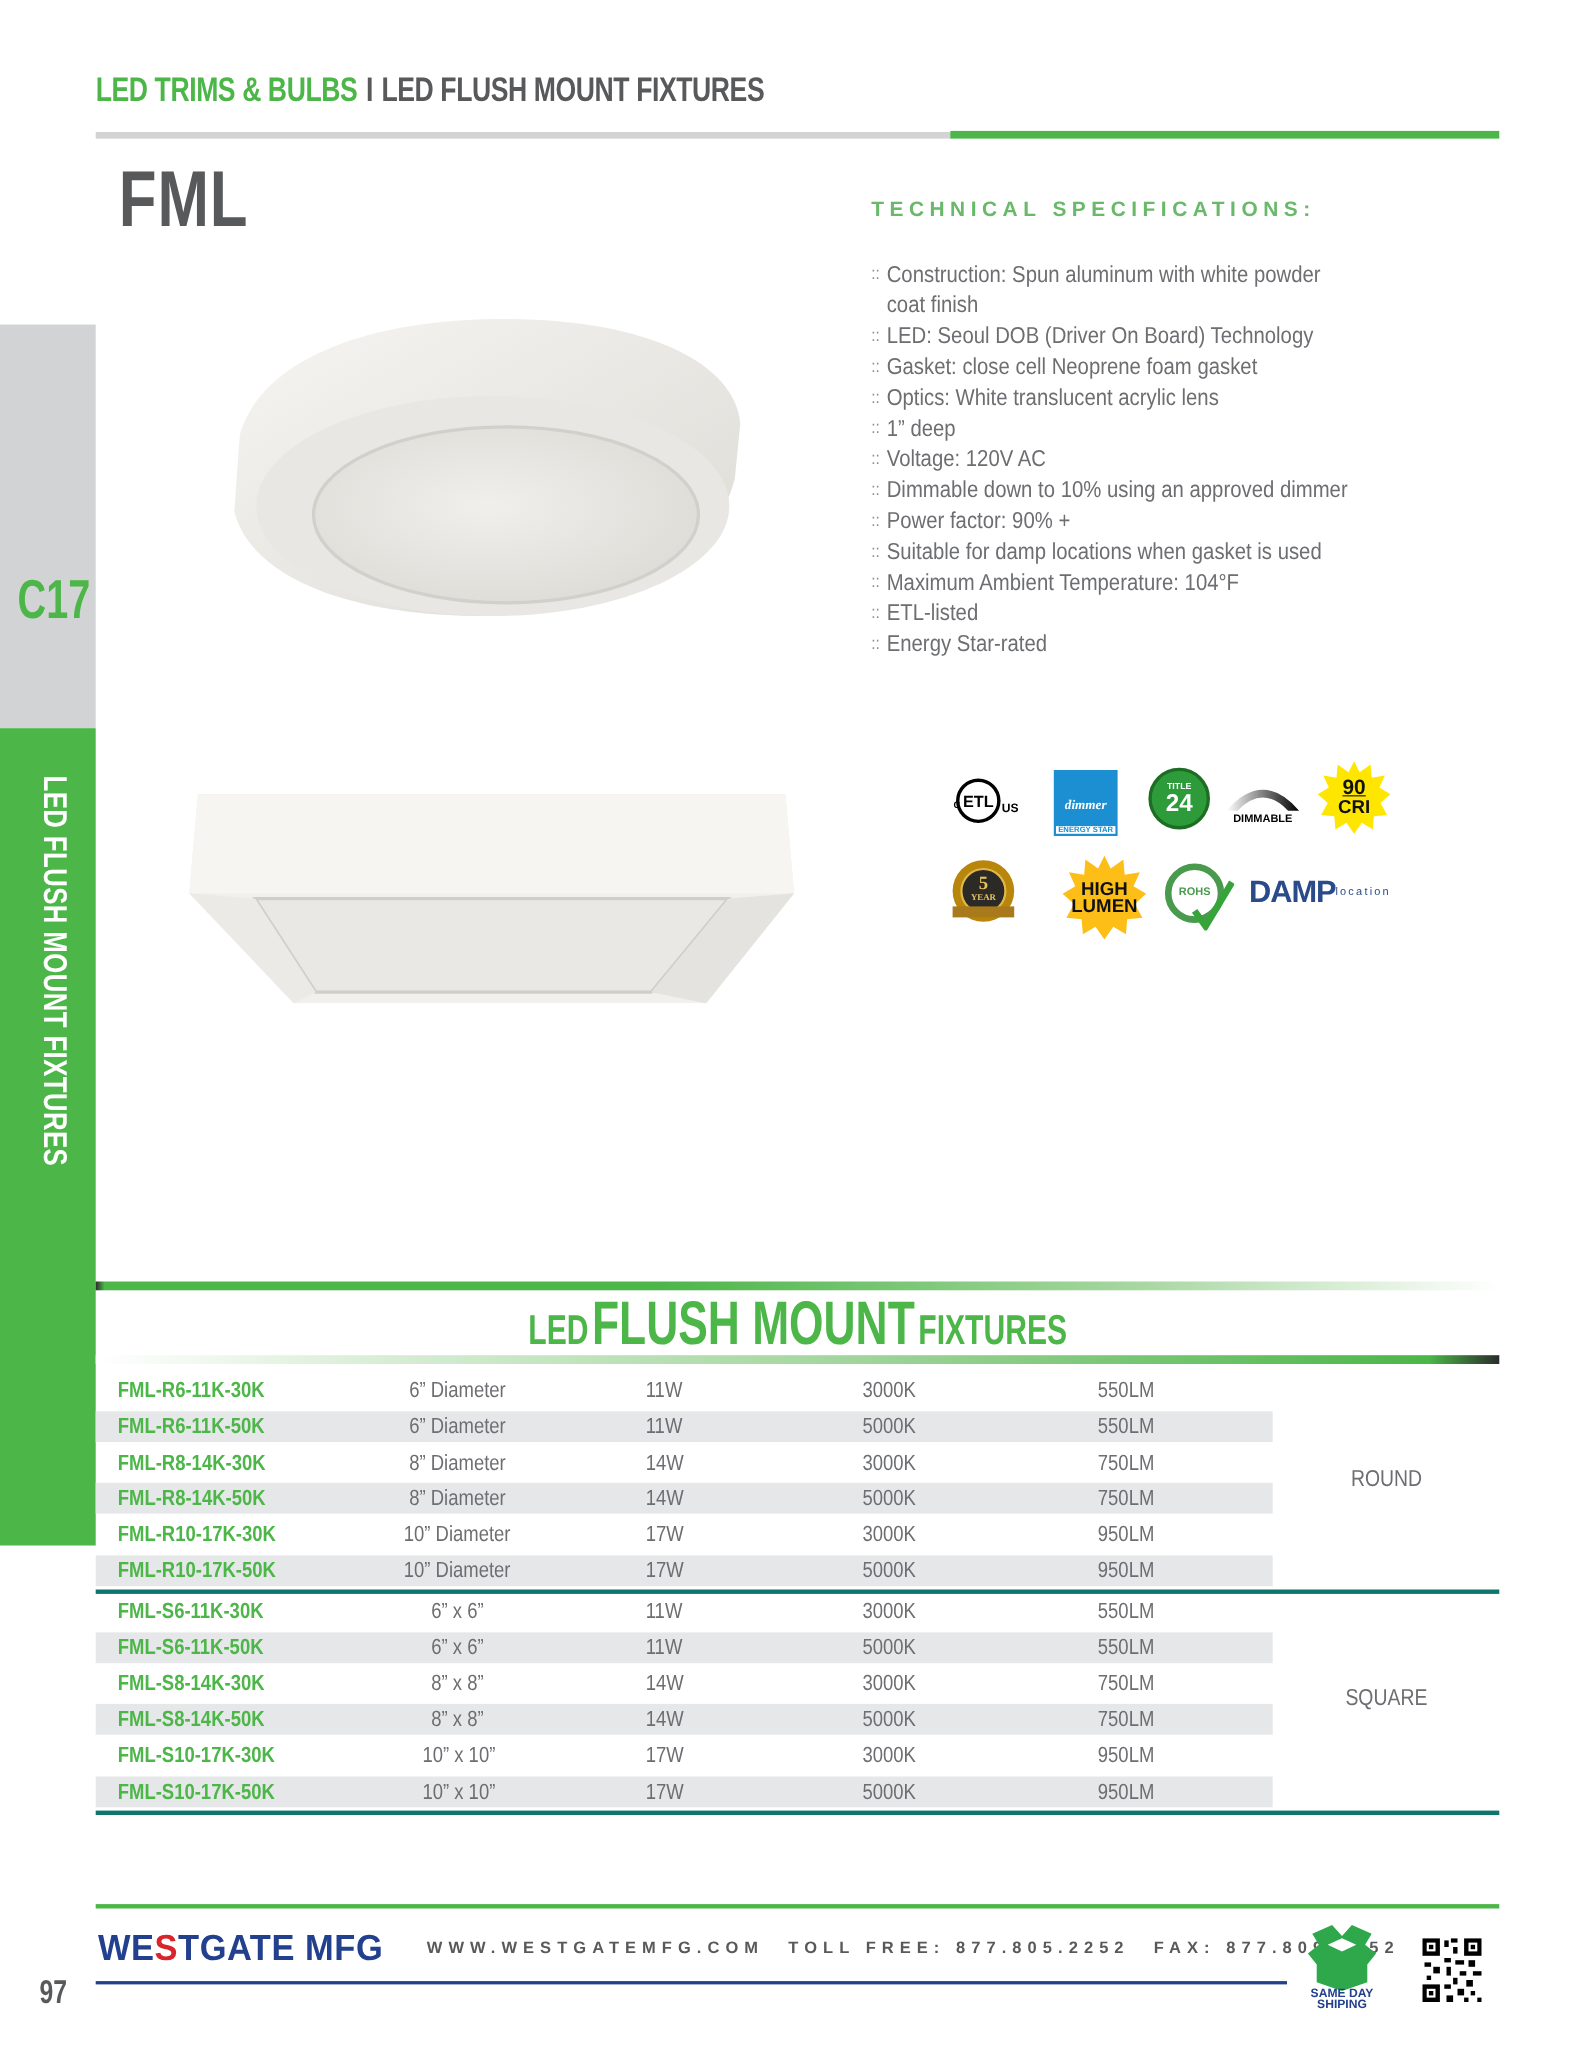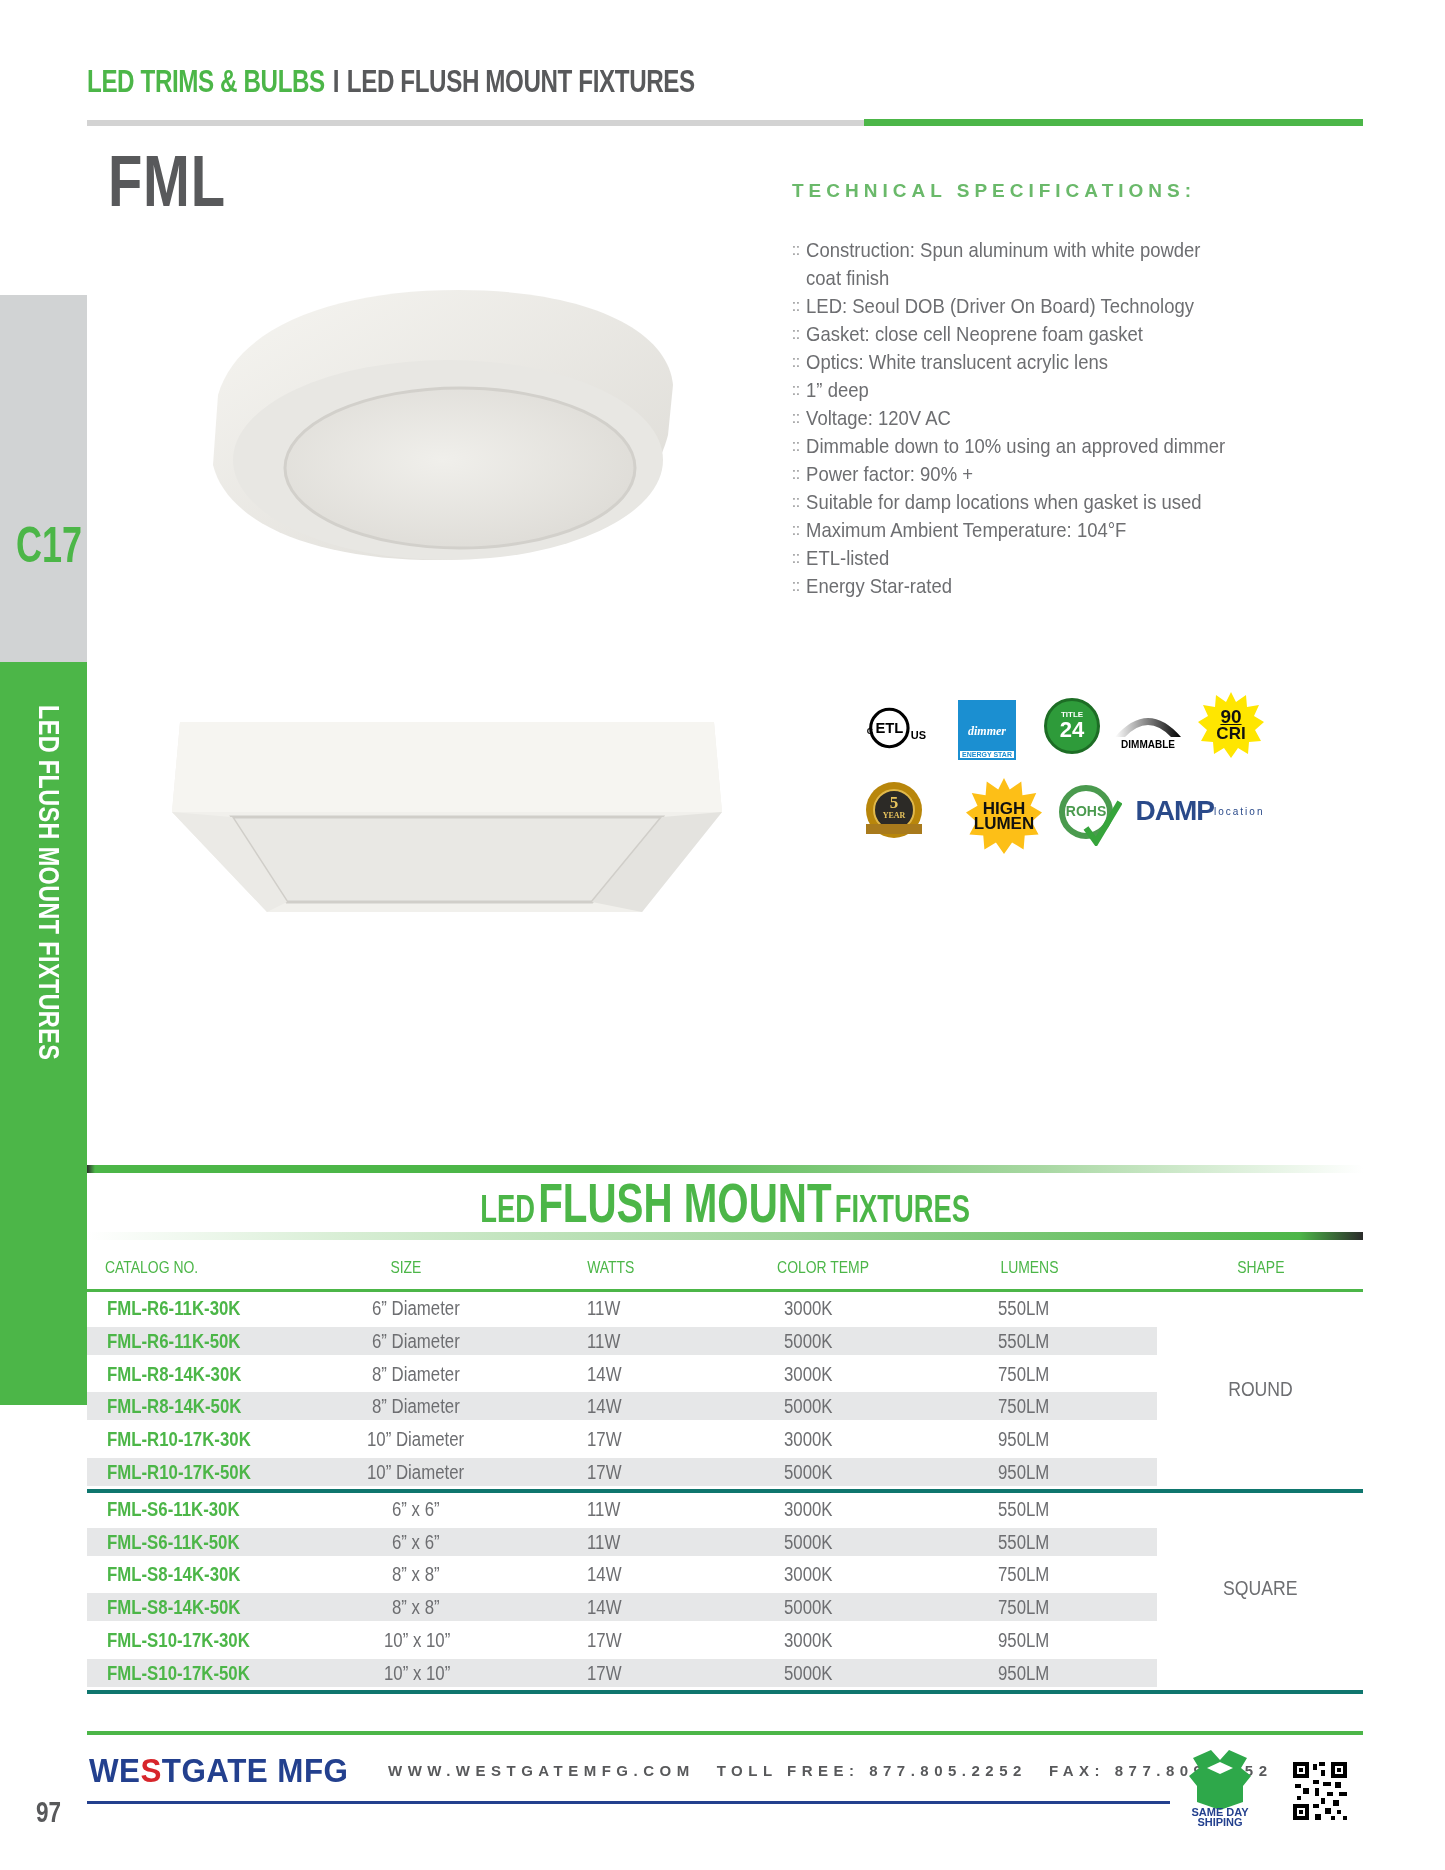--- a/index.html
+++ b/index.html
@@ -195,21 +195,21 @@
       <span style="font-size:17px;">HIGH</span>
       <span style="font-size:17px;">LUMEN</span>
     </div>
   </div>
 
   <div class="badge" style="left:200px;top:94px;width:64px;height:62px;">
     <svg width="64" height="62" viewBox="0 0 64 62" style="position:absolute;left:0;top:0;">
       <circle cx="28" cy="28" r="24" fill="none" stroke="#4a9a4e" stroke-width="6"></circle>
       <path d="M28,44 L38,58 L62,18" fill="none" stroke="#36a43b" stroke-width="6"></path>
     </svg>
-    <span style="position:relative;font-size:14px;color:#4a9a4e;margin-left:-8px;margin-top:-8px;">ROHS</span>
+    <span style="position:relative;font-size:10px;color:#4a9a4e;margin-left:-8px;margin-top:-8px;">ROHS</span>
   </div>
 
   <div class="badge" style="left:288px;top:96px;width:108px;height:50px;flex-direction:row;">
     <span style="font-size:28px;color:#2a4a8a;letter-spacing:-1px;line-height:28px;">DAMP</span>
     <svg width="100" height="10" viewBox="0 0 100 10" style="margin-top:-12px;">
       <path d="M0,5 Q12,0 25,5 T50,5 T75,5 T100,5" fill="none" stroke="#49a7dd" stroke-width="3"></path>
     </svg>
     <span style="font-size:10px;color:#2a4a8a;font-weight:normal;letter-spacing:2px;">location</span>
   </div>
 </div>
@@ -220,28 +220,20 @@
     <span class="inner">
       <span class="t-sm">LED</span>
       <span class="t-lg">FLUSH MOUNT</span>
       <span class="t-sm">FIXTURES</span>
     </span>
   </div>
   <div class="rule-bottom"></div>
 </div>
 
 <div class="abs tbl">
-  <div class="tbl-head">
-    <span class="th" style="left:18px;transform-origin:left center;">CATALOG NO.</span>
-    <span class="th" style="left:300px;">SIZE</span>
-    <span class="th" style="left:495px;">WATTS</span>
-    <span class="th" style="left:680px;">COLOR TEMP</span>
-    <span class="th" style="left:907px;">LUMENS</span>
-    <span class="th" style="left:1145px;">SHAPE</span>
-  </div>
 
   <div class="group">
     <div class="row">
         <span class="td cat">FML-R6-11K-30K</span>
         <span class="td size" style="left:285px;">6” Diameter</span>
         <span class="td watts">11W</span>
         <span class="td ct">3000K</span>
         <span class="td lm">550LM</span>
       </div>
     <div class="row alt">

